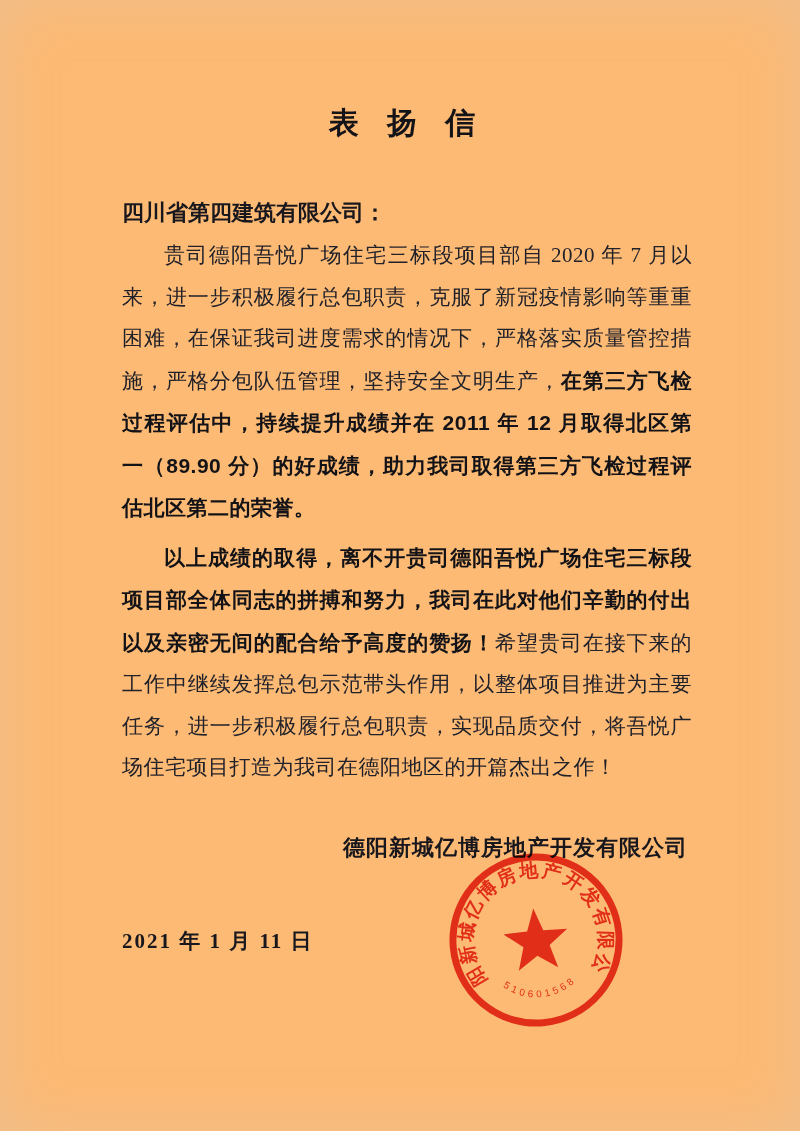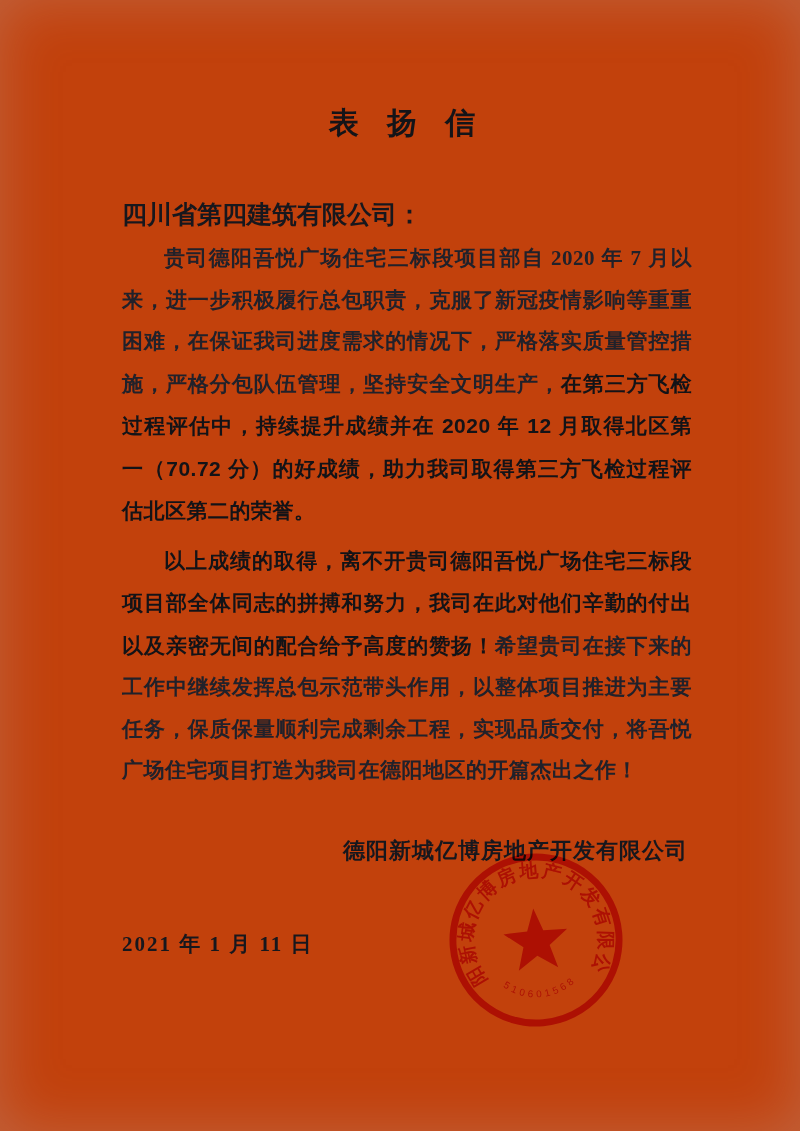--- a/index.html
+++ b/index.html
@@ -4,21 +4,21 @@
 <style>
   html,body{margin:0;padding:0;}
   body{
     width:800px;height:1131px;
     background:#e8edf0;
     font-family:"Liberation Serif", serif;
   }
   .page{
     position:relative;
     width:800px;height:1131px;
-    background:#c2410c;
+    background:#fdba74;
     box-shadow: inset 0 0 60px rgba(190,205,215,.25);
     overflow:hidden;
     color:#1b1b22;
   }
   .content{
     position:absolute;
     left:122px; right:108px; top:0;
   }
   .title{
     margin:103px 0 0 0;
@@ -26,34 +26,34 @@
     font-family:"Liberation Sans", sans-serif;
     font-weight:bold;
     font-size:30px;
     letter-spacing:10px;
     color:#141418;
   }
   .salutation{
     margin-top:54px;
     font-family:"Liberation Sans", sans-serif;
     font-weight:bold;
-    font-size:25px;
+    font-size:22px;
     color:#17171d;
   }
   .body-block{ margin-top:2px; }
   .para{
     margin:7px 0 0 0;
     font-size:21px;
     line-height:41.5px;
     text-align:justify;
     text-indent:2em;
     letter-spacing:.5px;
     color:#21212a;
   }
-  .seg-regular{ font-family:"Liberation Serif", serif;font-weight:bold; }
+  .seg-regular{ font-family:"Liberation Serif", serif; }
   .seg-bold{
     font-family:"Liberation Sans", sans-serif;
     font-weight:bold;
     color:#131317;
   }
   .signature-company{
     margin-top:44px;
     text-align:right;
     padding-right:4px;
     font-family:"Liberation Sans", sans-serif;
@@ -90,22 +90,22 @@
 <body>
 
 <div class="page">
   <div class="content">
 
     <h1 class="title">表 扬 信</h1>
 
     <div class="salutation">四川省第四建筑有限公司：</div>
 
     <div class="body-block">
-        <p class="para"><span class="seg-regular">贵司德阳吾悦广场住宅三标段项目部自 2020 年 7 月以来，进一步积极履行总包职责，克服了新冠疫情影响等重重困难，在保证我司进度需求的情况下，严格落实质量管控措施，严格分包队伍管理，坚持安全文明生产，</span><span class="seg-bold">在第三方飞检过程评估中，持续提升成绩并在 2020 年 12 月取得北区第一（70.72 分）的好成绩，助力我司取得第三方飞检过程评估北区第二的荣誉。</span></p>
-        <p class="para"><span class="seg-bold">以上成绩的取得，离不开贵司德阳吾悦广场住宅三标段项目部全体同志的拼搏和努力，我司在此对他们辛勤的付出以及亲密无间的配合给予高度的赞扬！</span><span class="seg-regular">希望贵司在接下来的工作中继续发挥总包示范带头作用，以整体项目推进为主要任务，保质保量顺利完成剩余工程，实现品质交付，将吾悦广场住宅项目打造为我司在德阳地区的开篇杰出之作！</span></p>
+        <p class="para"><span class="seg-regular">贵司德阳吾悦广场住宅三标段项目部自 2020 年 7 月以来，进一步积极履行总包职责，克服了新冠疫情影响等重重困难，在保证我司进度需求的情况下，严格落实质量管控措施，严格分包队伍管理，坚持安全文明生产，</span><span class="seg-bold">在第三方飞检过程评估中，持续提升成绩并在 2011 年 12 月取得北区第一（89.90 分）的好成绩，助力我司取得第三方飞检过程评估北区第二的荣誉。</span></p>
+        <p class="para"><span class="seg-bold">以上成绩的取得，离不开贵司德阳吾悦广场住宅三标段项目部全体同志的拼搏和努力，我司在此对他们辛勤的付出以及亲密无间的配合给予高度的赞扬！</span><span class="seg-regular">希望贵司在接下来的工作中继续发挥总包示范带头作用，以整体项目推进为主要任务，进一步积极履行总包职责，实现品质交付，将吾悦广场住宅项目打造为我司在德阳地区的开篇杰出之作！</span></p>
       </div>
 
     <div class="signature-company">德阳新城亿博房地产开发有限公司</div>
 
     <div class="signature-date">2021 年 1 月 11 日</div>
   </div>
 
   <svg class="stamp" viewBox="0 0 180 180" xmlns="http://www.w3.org/2000/svg" aria-hidden="true">
     <defs>
       <path id="sealArcTop" d="M 37.6,126.7 A 64,64 0 1 1 142.4,126.7" fill="none"></path>

